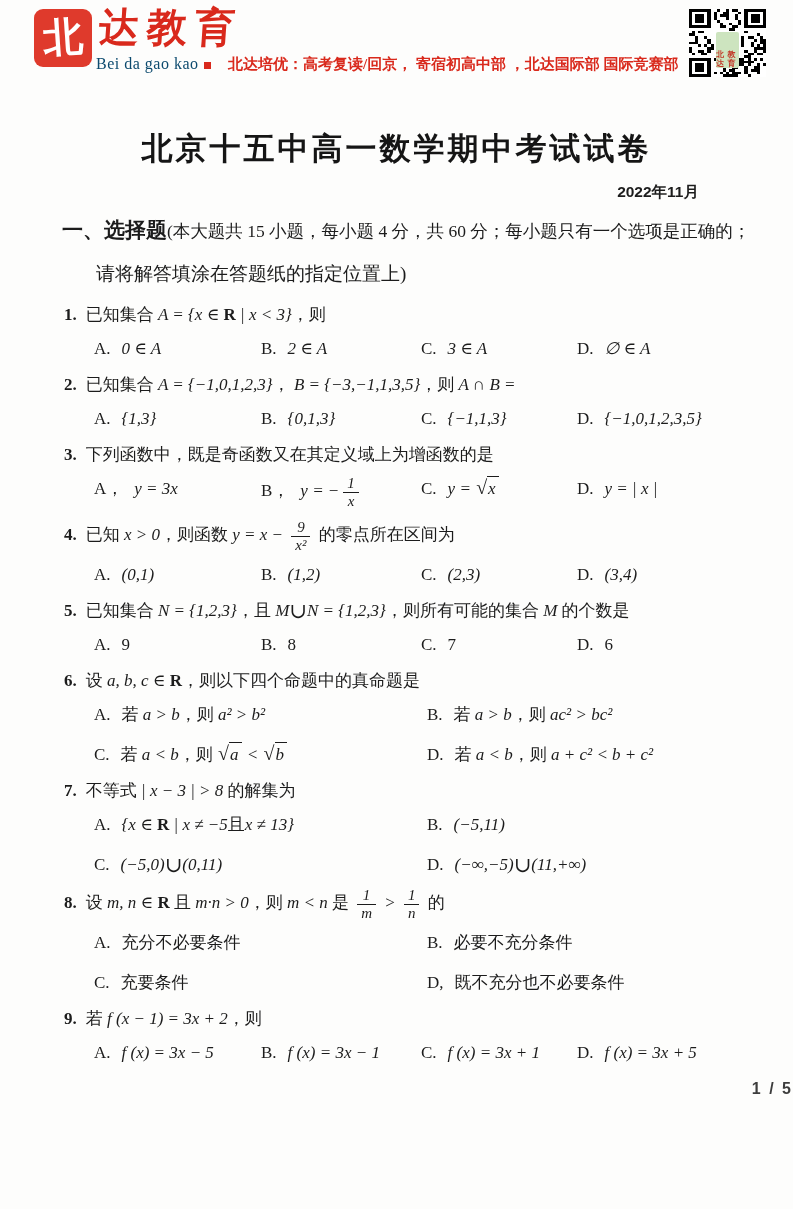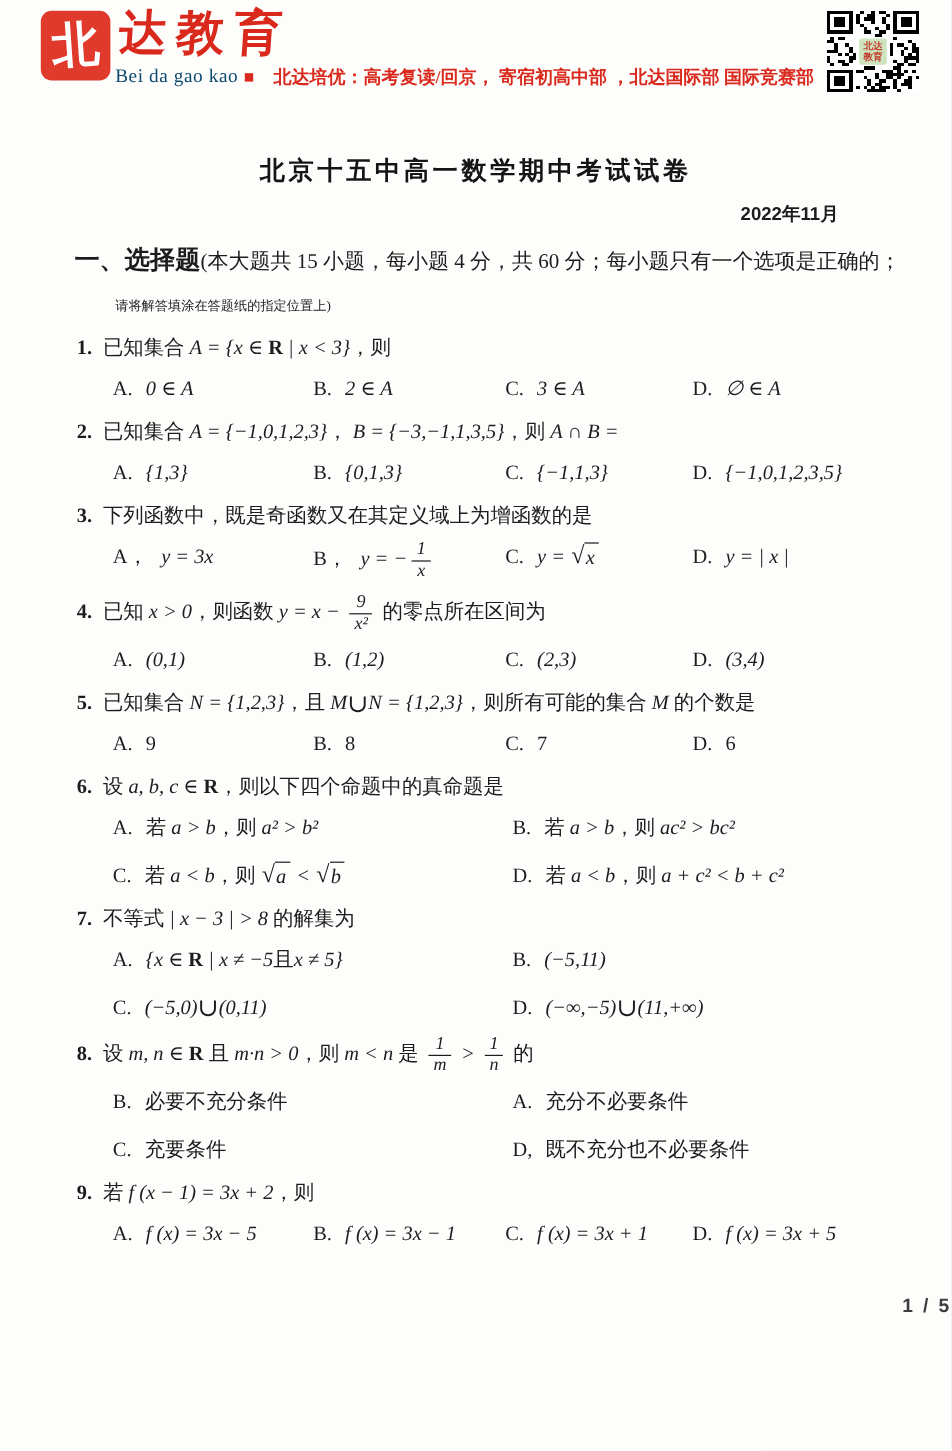--- a/index.html
+++ b/index.html
@@ -26,39 +26,39 @@
   .logo-sub{position:absolute;left:96px;top:55px;font-size:16px;color:#0c4a6e;letter-spacing:.5px;}
   .logo-sub .sq{display:inline-block;width:7px;height:7px;background:var(--brand-red);margin-left:5px;}
   .tagline{
     position:absolute;left:228px;top:55px;width:450px;
     color:var(--brand-red);font-weight:bold;font-size:15px;
     font-family:Liberation Serif, serif;white-space:nowrap;
   }
   .qr{position:absolute;left:689px;top:9px;width:77px;height:68px;}
   .qr svg{width:100%;height:100%;}
   .qr-center{
-    position:absolute;left:27px;top:23px;width:23px;height:22px;
+    position:absolute;left:27px;top:23px;width:23px;height:36px;
     background:var(--qr-green);border-radius:2px;
-    display:flex;flex-direction:column;align-items:center;justify-content:center;
+    display:flex;flex-direction:row;align-items:flex-end;justify-content:center;
     font-size:8px;line-height:9px;font-weight:bold;color:var(--qr-red);
   }
   
   .exam-title{
     margin:128px 0 0;text-align:center;
-    font-size:21px;font-weight:bold;letter-spacing:3px;color:#151515;
+    font-size:31px;font-weight:bold;letter-spacing:3px;color:#151515;
   }
   .exam-date{
     margin-top:12px;padding-right:94px;text-align:right;
     font-family:"Liberation Sans","DejaVu Sans",sans-serif;
     font-weight:bold;font-size:15.5px;
   }
   
   .sec1{margin:14px 40px 0 62px;font-size:17.5px;line-height:26px;}
   .sec1 .sec-bold{font-weight:bold;font-size:21px;}
-  .sec2{margin:17px 40px 0 96px;font-size:11px;}
+  .sec2{margin:17px 40px 0 96px;font-size:19px;}
   
   #questions{margin:14px 36px 0 64px;}
   .q{margin-top:9px;}
   .stem{line-height:27px;margin-top:7px;}
   .qnum{font-weight:bold;margin-right:9px;}
   .opts{margin-top:7px;padding-left:30px;display:grid;}
   .opts.cols4{grid-template-columns:167px 160px 156px 1fr;}
   .opts.cols2{grid-template-columns:333px 1fr;row-gap:13px;}
   .opt{line-height:27px;white-space:nowrap;}
   .optlabel{margin-right:11px;}
@@ -326,37 +326,37 @@
               </span><span class="m"> &lt; </span><span class="sqrt">
                 <span class="rad">√</span>
                 <span class="radicand">b</span>
               </span></span></div>
           <div class="opt"><span class="optlabel">D.</span><span><span class="cn">若 </span><span class="m">a &lt; b</span><span class="cn">，则 </span><span class="m">a + c² &lt; b + c²</span></span></div>
         </div>
       </div>
       <div class="q">
         <div class="stem"><span class="qnum">7.</span><span class="cn">不等式 </span><span class="m">| x − 3 | &gt; 8</span><span class="cn"> 的解集为</span></div>
         <div class="opts cols2">
-          <div class="opt"><span class="optlabel">A.</span><span><span class="m">{x ∈ </span><span class="mb">R</span><span class="m"> | x ≠ −5</span><span class="cn">且</span><span class="m">x ≠ 5}</span></span></div>
+          <div class="opt"><span class="optlabel">A.</span><span><span class="m">{x ∈ </span><span class="mb">R</span><span class="m"> | x ≠ −5</span><span class="cn">且</span><span class="m">x ≠ 13}</span></span></div>
           <div class="opt"><span class="optlabel">B.</span><span><span class="m">(−5,11)</span></span></div>
           <div class="opt"><span class="optlabel">C.</span><span><span class="m">(−5,0)</span><span class="u">∪</span><span class="m">(0,11)</span></span></div>
           <div class="opt"><span class="optlabel">D.</span><span><span class="m">(−∞,−5)</span><span class="u">∪</span><span class="m">(11,+∞)</span></span></div>
         </div>
       </div>
       <div class="q">
         <div class="stem"><span class="qnum">8.</span><span class="cn">设 </span><span class="m">m, n ∈ </span><span class="mb">R</span><span class="cn"> 且 </span><span class="m">m·n &gt; 0</span><span class="cn">，则 </span><span class="m">m &lt; n</span><span class="cn"> 是 </span><span class="frac">
             <span class="fnum">1</span>
             <span class="fden">m</span>
           </span><span class="m"> &gt; </span><span class="frac">
             <span class="fnum">1</span>
             <span class="fden">n</span>
           </span><span class="cn"> 的</span></div>
         <div class="opts cols2">
+          <div class="opt"><span class="optlabel">A.</span><span><span class="cn">充分不必要条件</span></span></div>
           <div class="opt"><span class="optlabel">B.</span><span><span class="cn">必要不充分条件</span></span></div>
-          <div class="opt"><span class="optlabel">A.</span><span><span class="cn">充分不必要条件</span></span></div>
           <div class="opt"><span class="optlabel">C.</span><span><span class="cn">充要条件</span></span></div>
           <div class="opt"><span class="optlabel">D,</span><span><span class="cn">既不充分也不必要条件</span></span></div>
         </div>
       </div>
       <div class="q">
         <div class="stem"><span class="qnum">9.</span><span class="cn">若 </span><span class="m">f (x − 1) = 3x + 2</span><span class="cn">，则</span></div>
         <div class="opts cols4">
           <div class="opt"><span class="optlabel">A.</span><span><span class="m">f (x) = 3x − 5</span></span></div>
           <div class="opt"><span class="optlabel">B.</span><span><span class="m">f (x) = 3x − 1</span></span></div>
           <div class="opt"><span class="optlabel">C.</span><span><span class="m">f (x) = 3x + 1</span></span></div>

